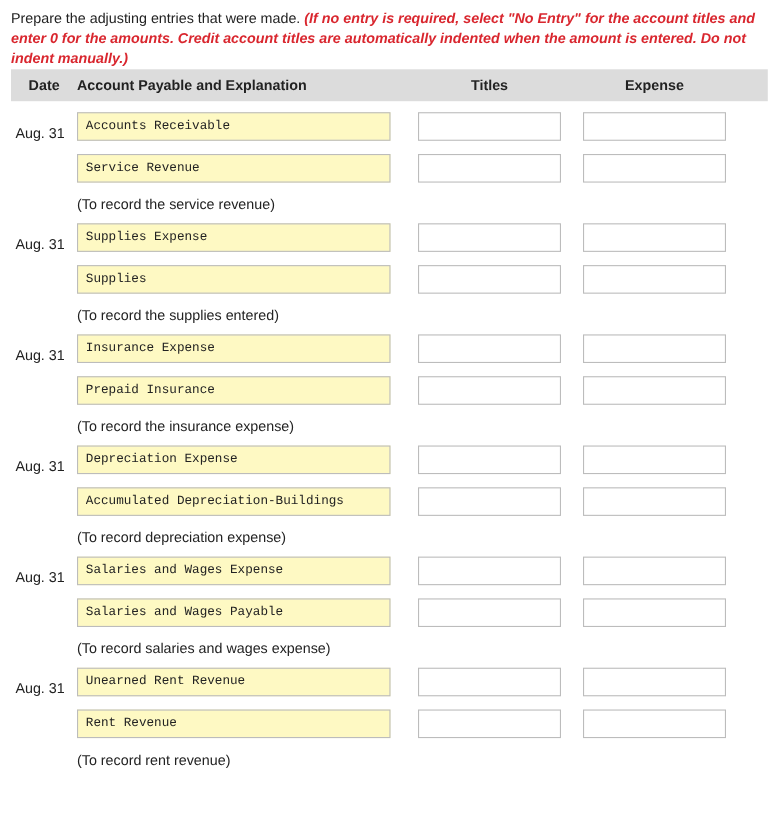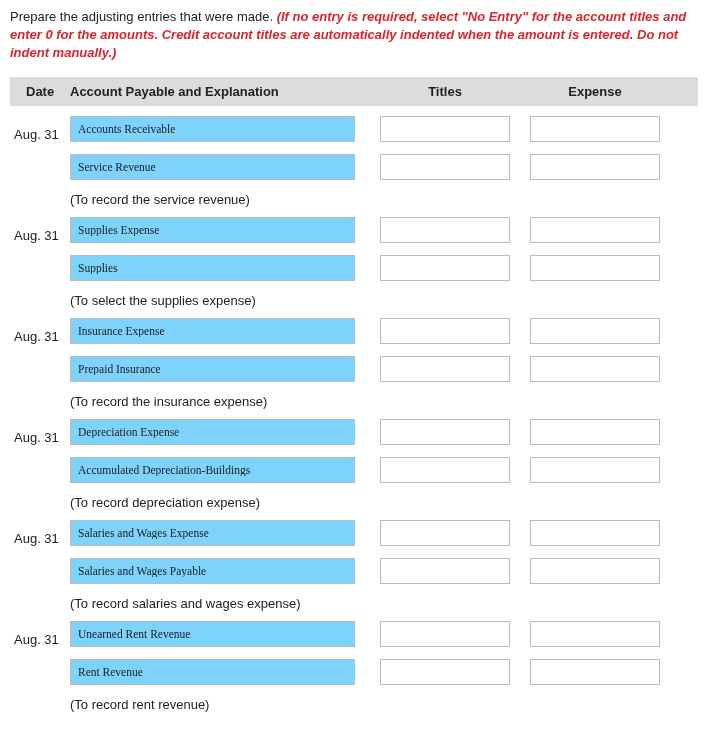--- a/index.html
+++ b/index.html
@@ -5,21 +5,21 @@
   * { box-sizing: border-box; }
   body {
     margin: 0;
     padding: 8px 10px;
     font-family: Arial, Helvetica, sans-serif;
     font-size: 13px;
     color: #222;
     width: 708px;
     background: #fff;
   }
-  .intro { margin-bottom: 14px; line-height: 1.4; }
+  .intro { line-height: 1.4; }
   .intro-black { color: #222; }
   .intro-red { color: #d9262e; font-style: italic; font-weight: 700; }
 
   .header-row {
     display: flex;
     align-items: center;
     background: #dcdcdc;
     padding: 7px 0 7px 0;
     font-weight: 700;
   }
@@ -32,22 +32,22 @@
   .line { display: flex; align-items: flex-end; margin-bottom: 12px; }
   .date-cell { width: 60px; padding-left: 4px; font-size: 13px; }
 
   .acct-wrap { width: 300px; display: flex; }
   .acct-input {
     height: 26px;
     border: 1px solid #bcbcbc;
     font-size: 11.5px;
     padding: 0 7px;
     color: #222;
-    background: #7dd3fc;
-    font-family: Liberation Serif, serif;
+    background: #fef9c3;
+    font-family: Liberation Mono, monospace;
   }
   .acct-debit  { width: 285px; margin-left: 0; }
   .acct-credit { width: 285px; margin-left: 0; }
 
   .amt-wrap { width: 150px; display: flex; justify-content: center; }
   .amt-input {
     width: 130px;
     height: 26px;
     border: 1px solid #bcbcbc;
     background: #fff;
@@ -124,21 +124,21 @@
       <div class="acct-wrap">
         <input class="acct-input acct-credit" type="text" value="Supplies" style="">
       </div>
       <div class="amt-wrap">
         <input class="amt-input" type="text" style="">
       </div>
       <div class="amt-wrap">
         <input class="amt-input" type="text" style="">
       </div>
     </div>
-    <div class="explain">(To select the supplies expense)</div>
+    <div class="explain">(To record the supplies entered)</div>
   </div>
 
   <div class="entry-block">
     <div class="line">
       <div class="date-cell">Aug. 31</div>
       <div class="acct-wrap">
         <input class="acct-input acct-debit" type="text" value="Insurance Expense" style="">
       </div>
       <div class="amt-wrap">
         <input class="amt-input" type="text" style="">

